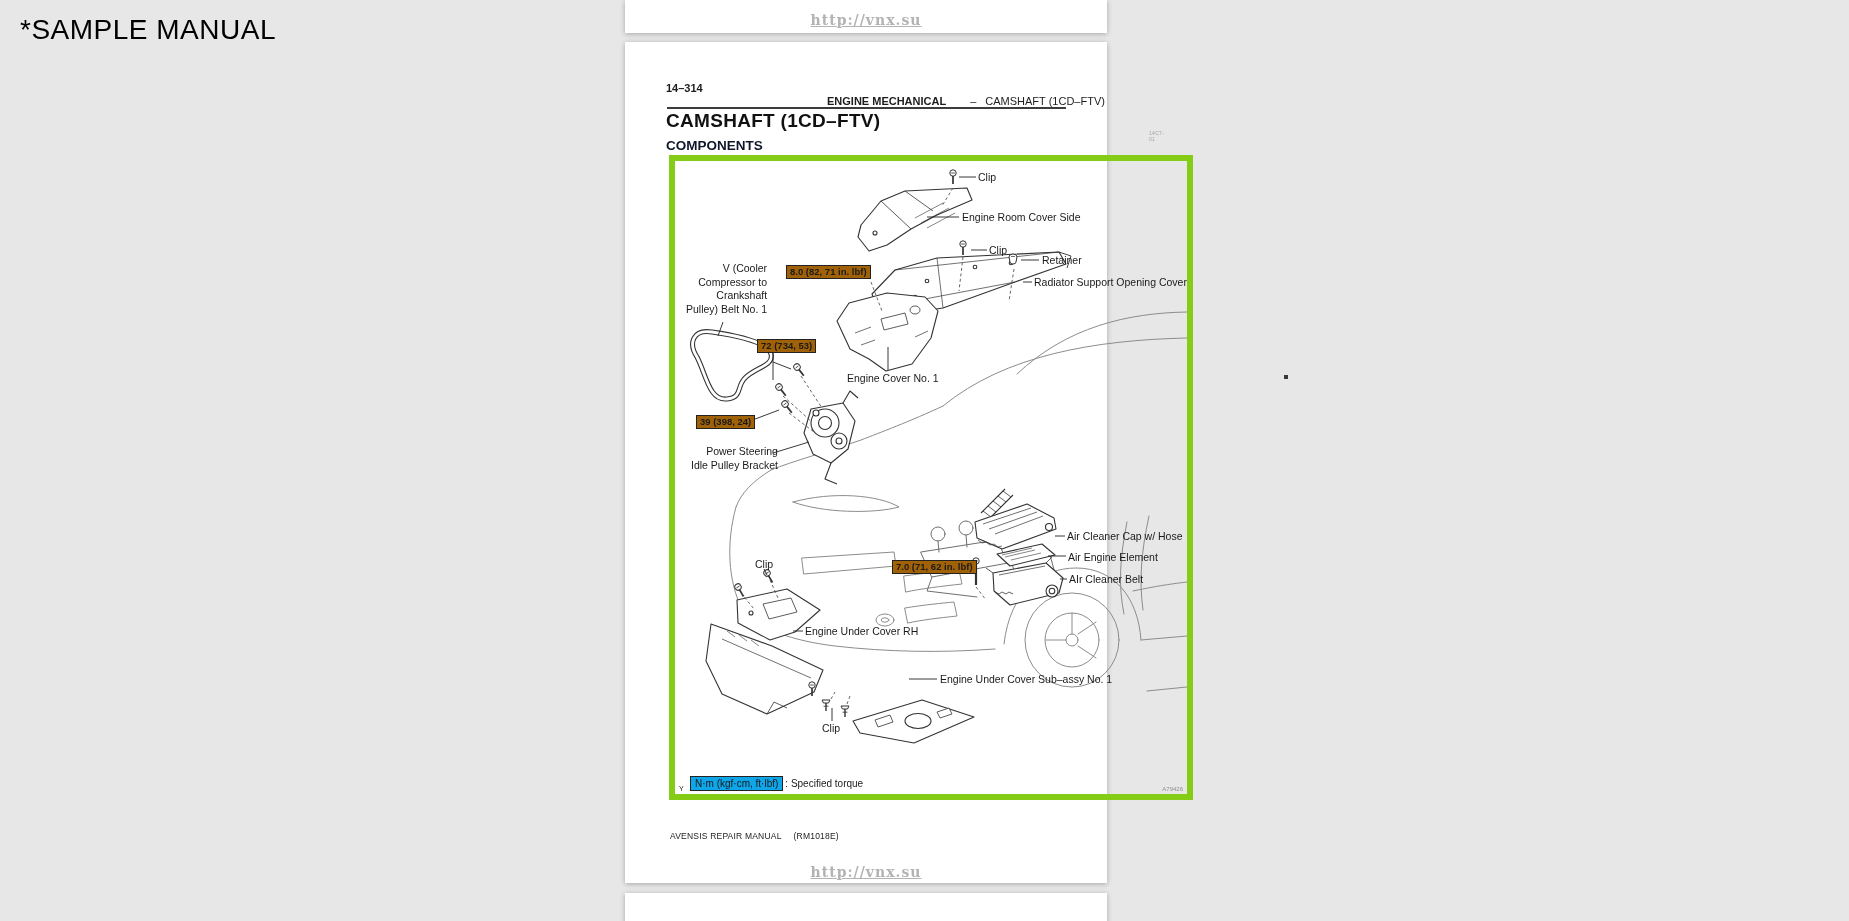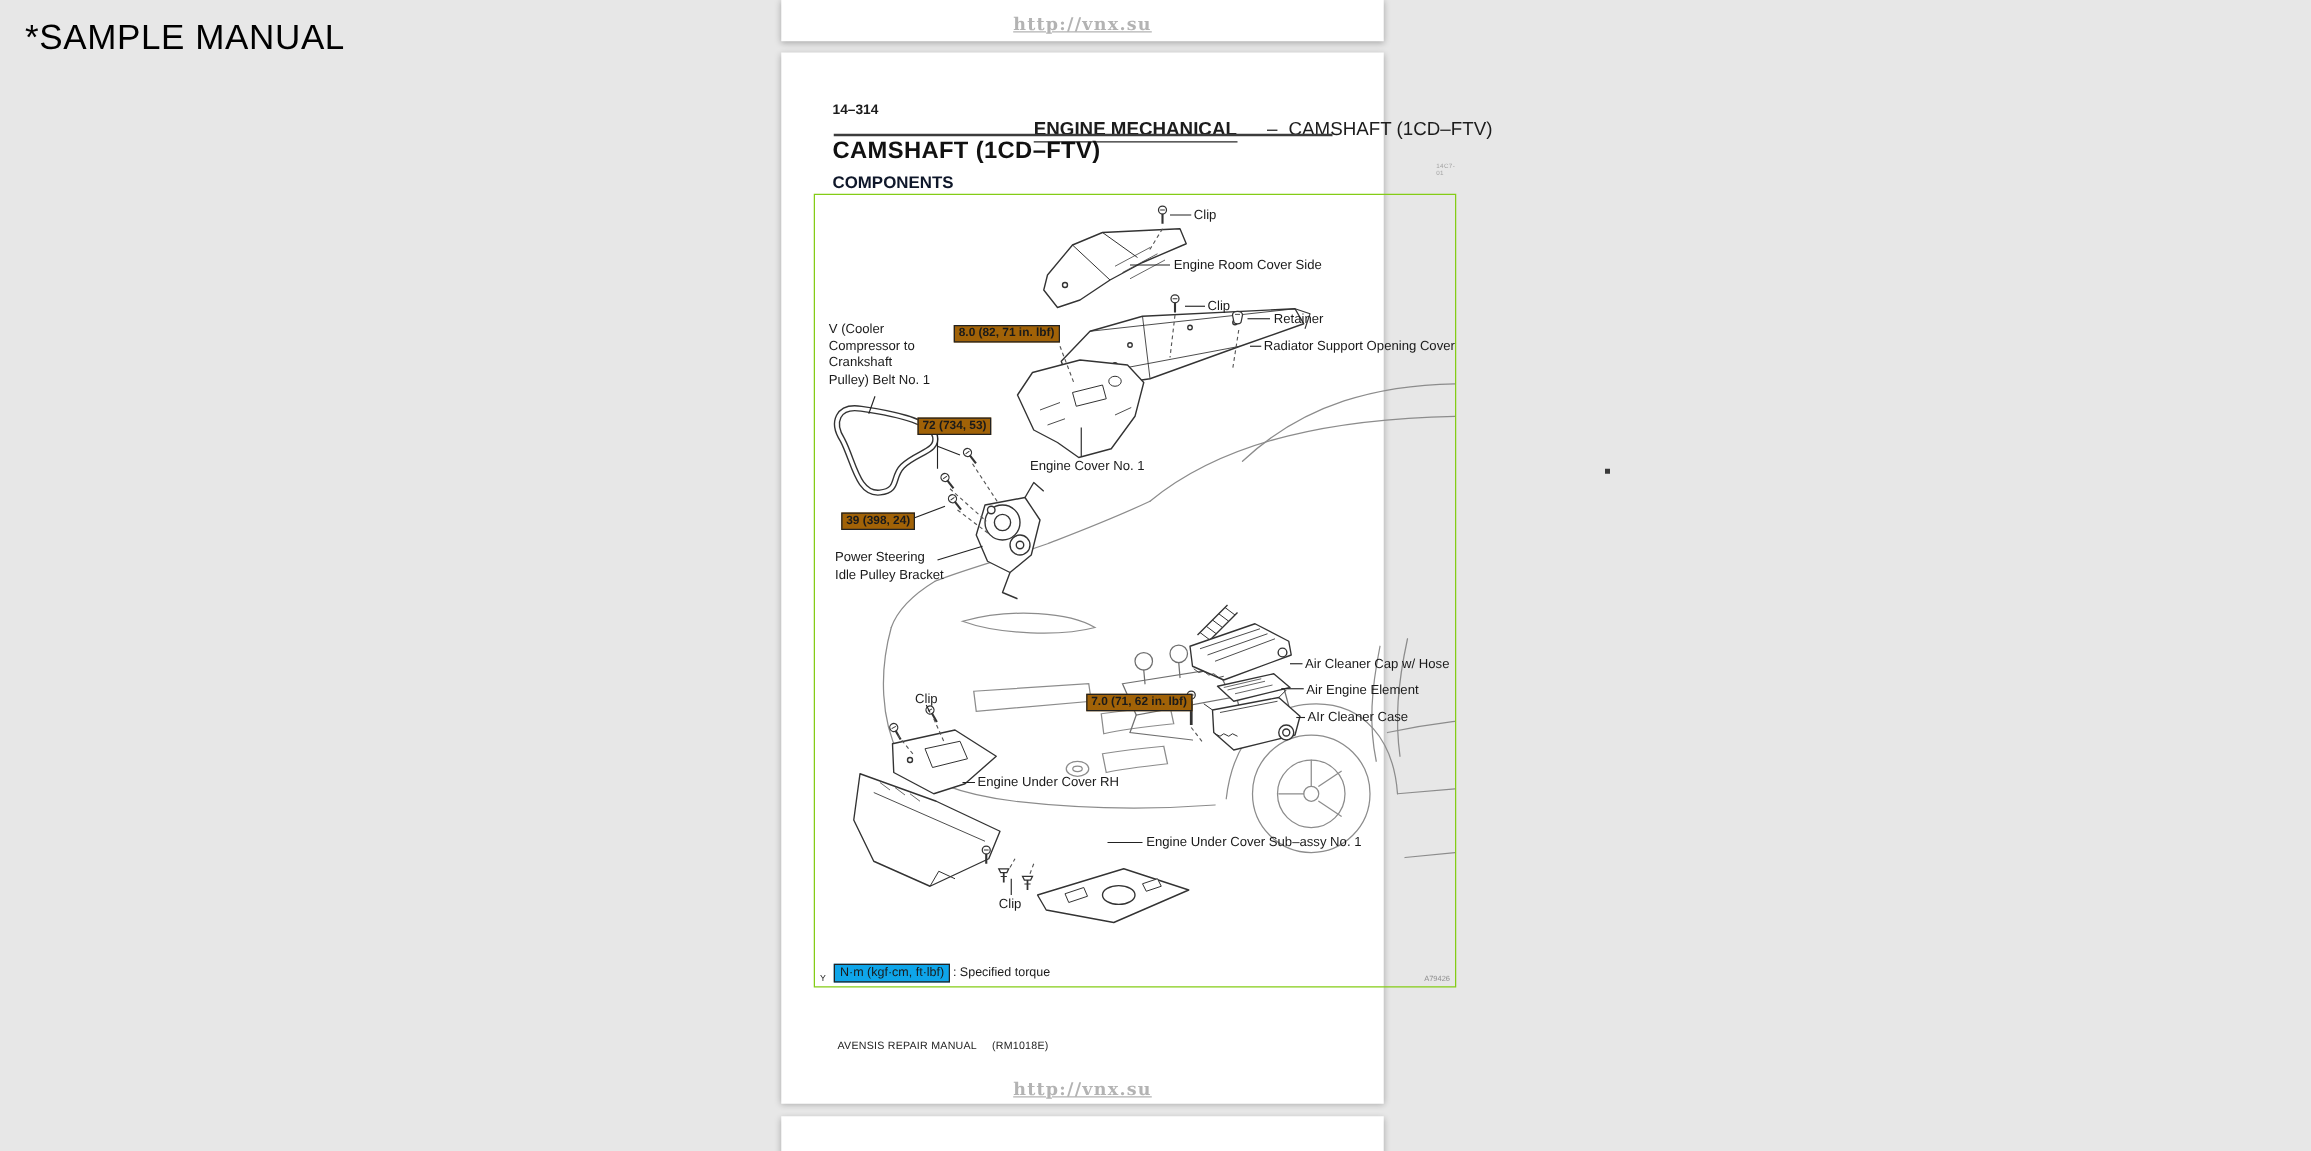--- a/index.html
+++ b/index.html
@@ -8,28 +8,28 @@
   .stray-dot{position:absolute;left:1284px;top:375px;width:4px;height:4px;background:#3a3a3a;}
   .page{position:absolute;left:625px;width:482px;background:#fff;box-shadow:0 1px 5px rgba(0,0,0,.28);}
   .page-top{top:0;height:33px;}
   .page-main{top:42px;height:841px;}
   .page-bottom{top:893px;height:40px;}
   .wm{position:absolute;left:0;right:0;text-align:center;font-family:"DejaVu Serif",serif;font-weight:bold;
       font-size:14px;color:#b3b3b3;text-decoration:underline;letter-spacing:1px;}
   .page-top .wm{bottom:5px;}
   .page-main .wm{bottom:3px;}
   .pagenum{position:absolute;left:41px;top:40px;font-size:11px;font-weight:bold;color:#1c1c1c;}
-  .runhead{position:absolute;left:202px;top:53px;font-size:15px;color:#1c1c1c;white-space:nowrap;}
+  .runhead{position:absolute;left:202px;top:53px;font-size:11px;color:#1c1c1c;white-space:nowrap;}
   .rh-section{font-weight:bold;border-bottom:1px solid #2a2a2a;padding-bottom:1px;}
   .rh-dash{margin:0 9px 0 24px;}
   .rule{position:absolute;left:42px;right:41px;top:65px;height:2px;background:#3c3c3c;}
   .title{position:absolute;left:41px;top:68px;margin:0;font-size:19px;font-weight:bold;color:#111;letter-spacing:.3px;}
   .subtitle{position:absolute;left:41px;top:96px;margin:0;font-size:13.5px;font-weight:bold;color:#0f172a;}
   .seccode{position:absolute;left:524px;top:88px;font-size:5px;color:#a3a3a3;letter-spacing:.3px;}
-  .frame{position:absolute;left:26px;top:113px;width:512px;height:633px;border:1px solid #84cc16;}
+  .frame{position:absolute;left:44px;top:113px;width:512px;height:633px;border:6px solid #84cc16;text-align:right;}
   .frame svg{position:absolute;left:0;top:0;}
   .labels{position:absolute;inset:0;}
   .dlabel{position:absolute;font-size:10.5px;line-height:13.5px;color:#1a1a1a;white-space:pre-line;}
   .dlabel.boxed{border:1.5px solid #222;padding:0 3px;font-weight:bold;font-size:9.5px;line-height:12px;background:#a16207;white-space:nowrap;}
   .axisY{position:absolute;left:4px;bottom:2px;font-size:7px;color:#222;}
   .torque-note{position:absolute;left:15px;bottom:5px;font-size:10px;color:#1a1a1a;white-space:nowrap;}
   .tbox{border:1px solid #222;padding:1px 4px;margin-right:2px;background:#0ea5e9;}
   .figcode{position:absolute;right:4px;bottom:2px;font-size:6px;color:#8f8f8f;}
   .footer{position:absolute;left:45px;top:789px;font-size:8.5px;color:#1c1c1c;letter-spacing:.2px;}
   .footer-code{margin-left:12px;}
@@ -240,21 +240,21 @@
 Pulley) Belt No. 1</div>
           <div class="dlabel boxed" style="left: 111px; top: 104px;">8.0 (82, 71 in. lbf)</div>
           <div class="dlabel boxed" style="left: 82px; top: 178px;">72 (734, 53)</div>
           <div class="dlabel" style="left: 172px; top: 211px;">Engine Cover No. 1</div>
           <div class="dlabel boxed" style="left: 21px; top: 254px;">39 (398, 24)</div>
           <div class="dlabel" style="left: 16px; top: 284px;">Power Steering
 Idle Pulley Bracket</div>
           <div class="dlabel" style="left: 392px; top: 369px;">Air Cleaner Cap w/ Hose</div>
           <div class="dlabel" style="left: 393px; top: 390px;">Air Engine Element</div>
           <div class="dlabel boxed" style="left: 217px; top: 399px;">7.0 (71, 62 in. lbf)</div>
-          <div class="dlabel" style="left: 394px; top: 412px;">AIr Cleaner Case</div>
+          <div class="dlabel" style="left: 394px; top: 412px;">AIr Cleaner Belt</div>
           <div class="dlabel" style="left: 80px; top: 397px;">Clip</div>
           <div class="dlabel" style="left: 130px; top: 464px;">Engine Under Cover RH</div>
           <div class="dlabel" style="left: 265px; top: 512px;">Engine Under Cover Sub–assy No. 1</div>
           <div class="dlabel" style="left: 147px; top: 561px;">Clip</div>
         </div>
       <div class="axisY">Y</div>
       <div class="torque-note">
         <span class="tbox">N·m (kgf·cm, ft·lbf)</span><span>: Specified torque</span>
       </div>
       <div class="figcode">A79426</div>

